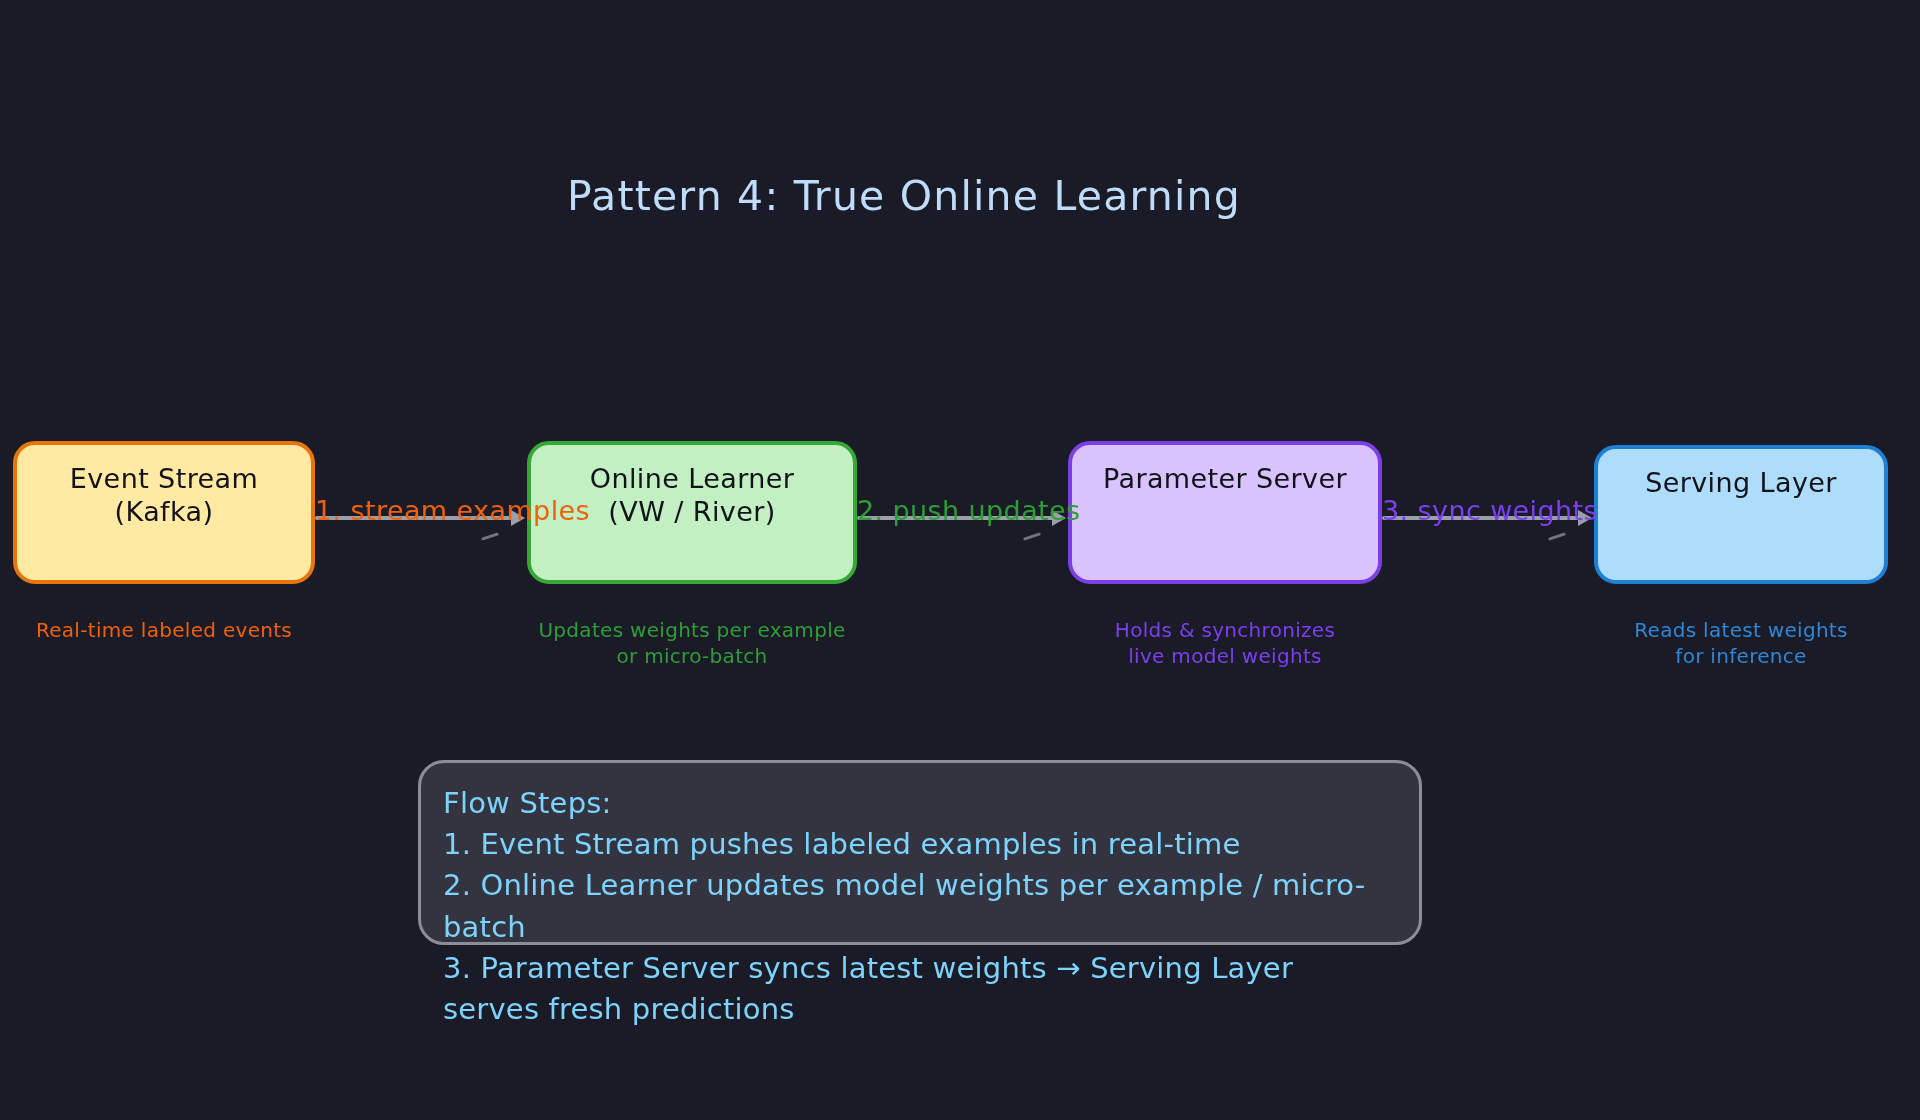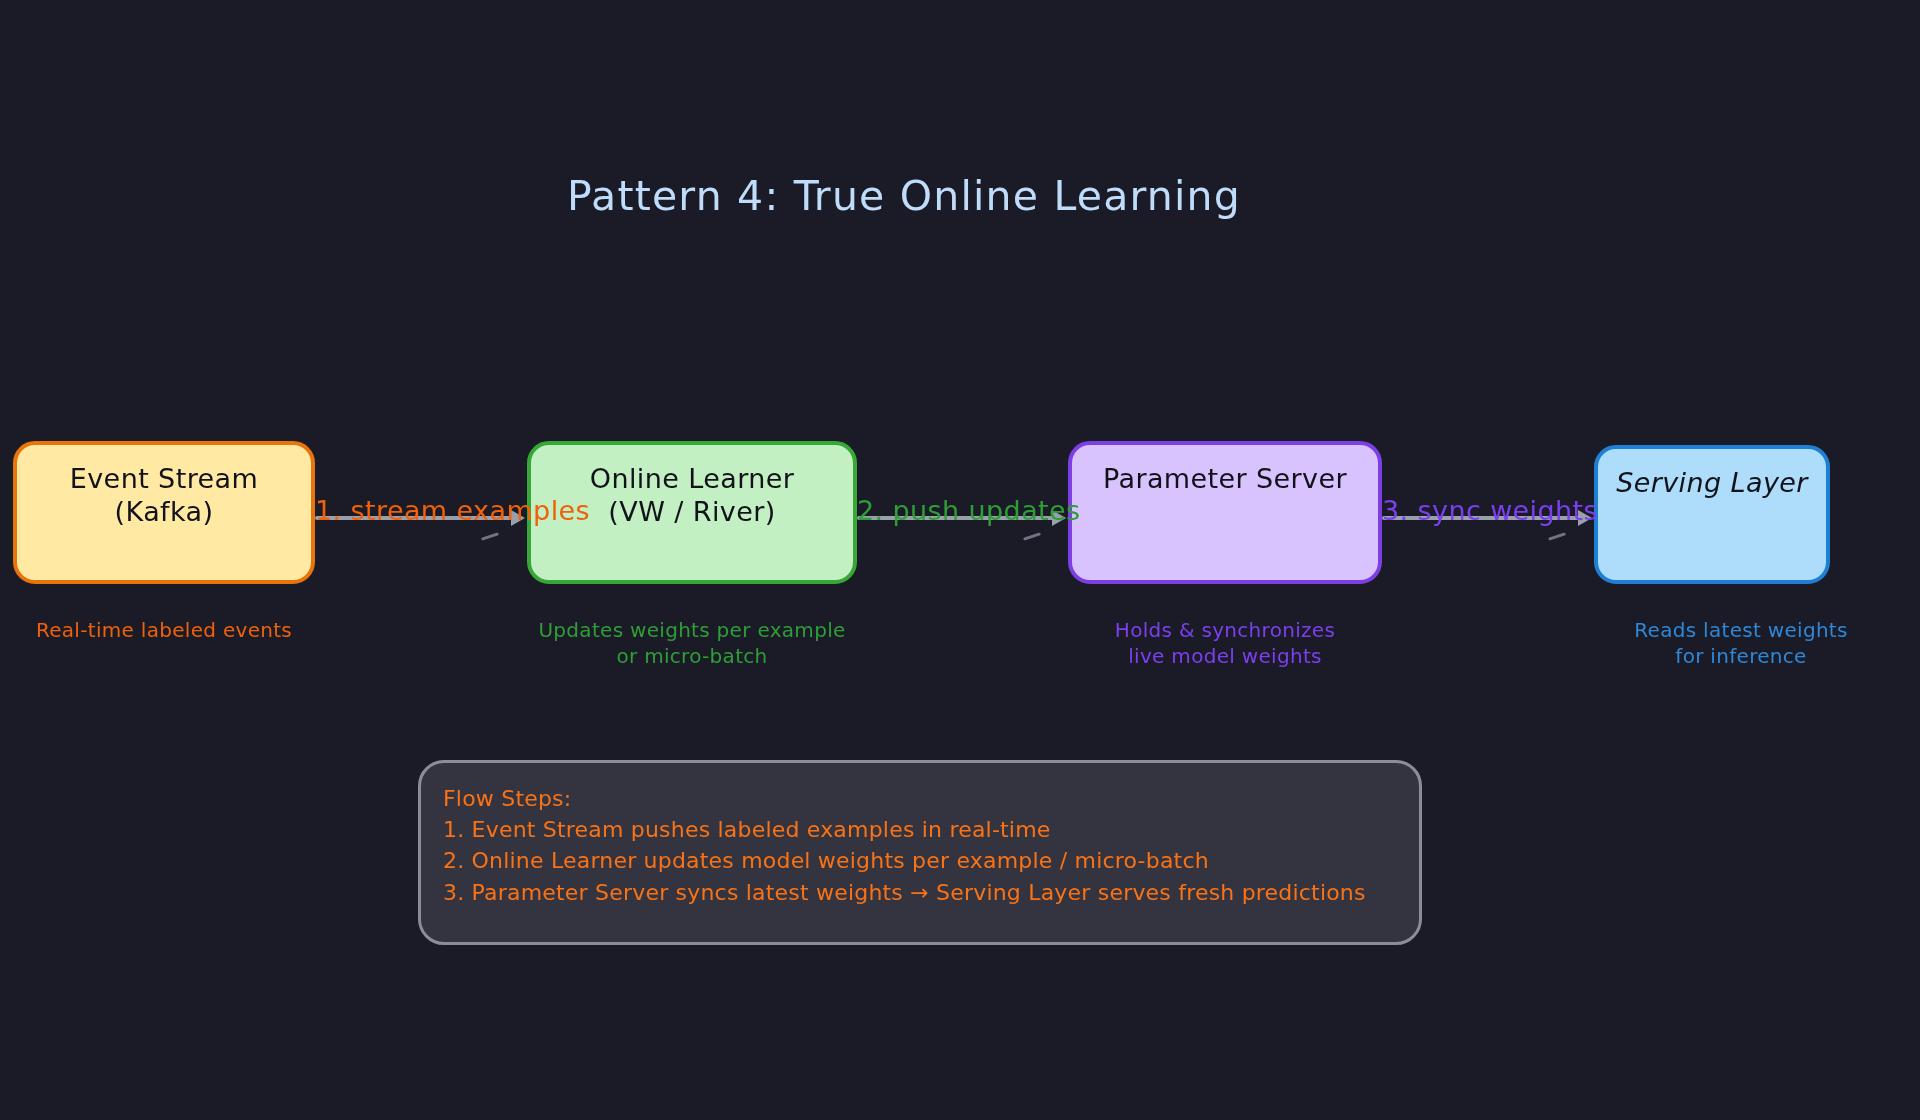--- a/index.html
+++ b/index.html
@@ -62,22 +62,22 @@
   }
   #node-online-learner {
     left: 527px; top: 441px; width: 330px; height: 143px;
     background: #c2f0c2; border-color: #36a836;
   }
   #node-parameter-server {
     left: 1068px; top: 441px; width: 314px; height: 143px;
     background: #d9c3ff; border-color: #7c3fe4;
   }
   #node-serving-layer {
-    left: 1594px; top: 445px; width: 236px; height: 139px;
-    background: #aeddfb; border-color: #1f7fd4; font-style: italic;
+    left: 1594px; top: 445px; width: 294px; height: 139px;
+    background: #aeddfb; border-color: #1f7fd4;
   }
 
   
   .caption {
     position: absolute;
     text-align: center;
     font-family: "DejaVu Sans", sans-serif;
     font-size: 20px;
     line-height: 1.32;
     letter-spacing: .3px;
@@ -155,23 +155,23 @@
     left: 418px; top: 760px;
     width: 1004px; height: 185px;
     box-sizing: border-box;
     background: #33343f;
     border: 3px solid #8b8d99;
     border-radius: 26px;
     padding: 20px 22px 0 22px;
   }
   #flow-steps-list {
     font-family: "DejaVu Sans", sans-serif;
-    font-size: 22px;
+    font-size: 29px;
     line-height: 1.42;
-    color: #f97316;
+    color: #7dd3fc;
     letter-spacing: .2px;
     white-space: pre-line;
   }
 </style>
 </head>
 <body>
 
 <div id="stage">
 
   <div id="diagram-title">Pattern 4: True Online Learning</div>

